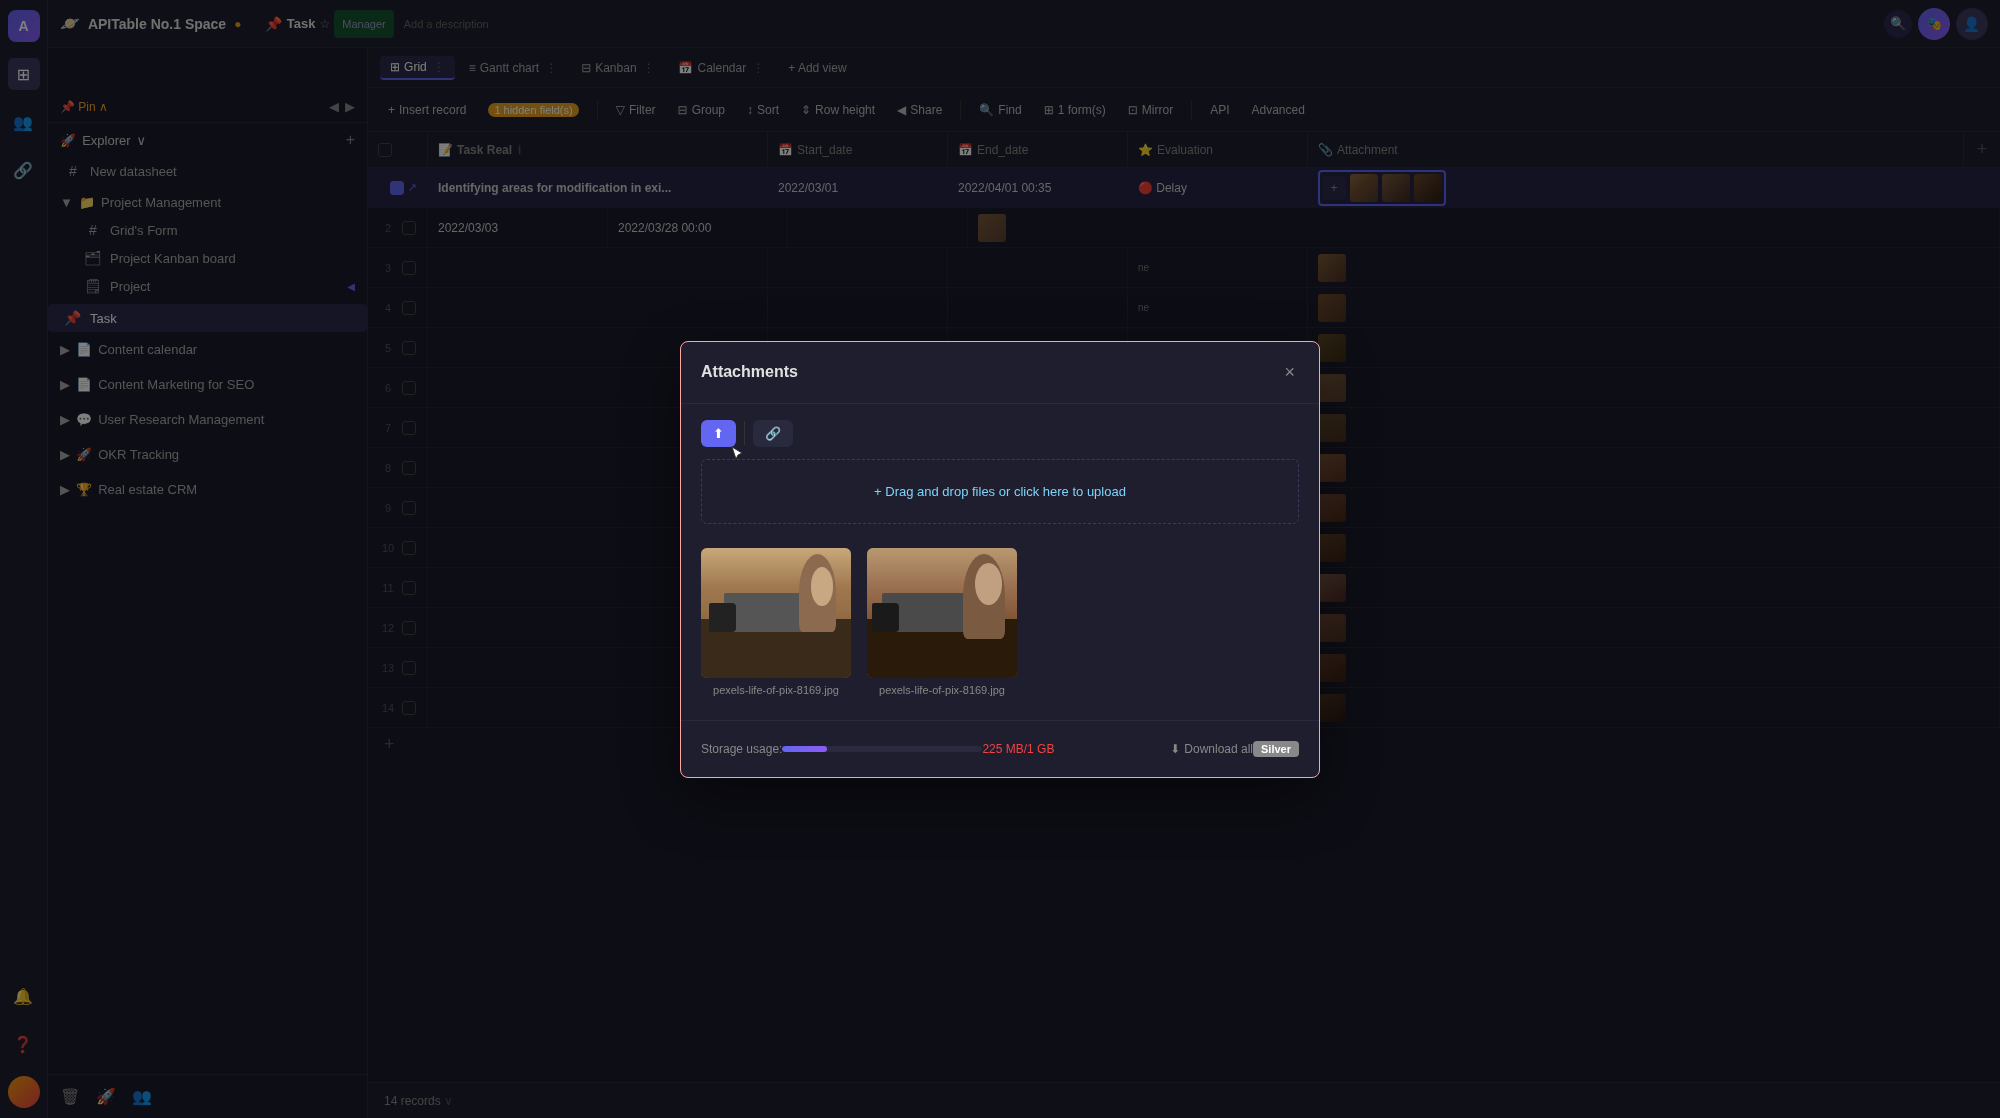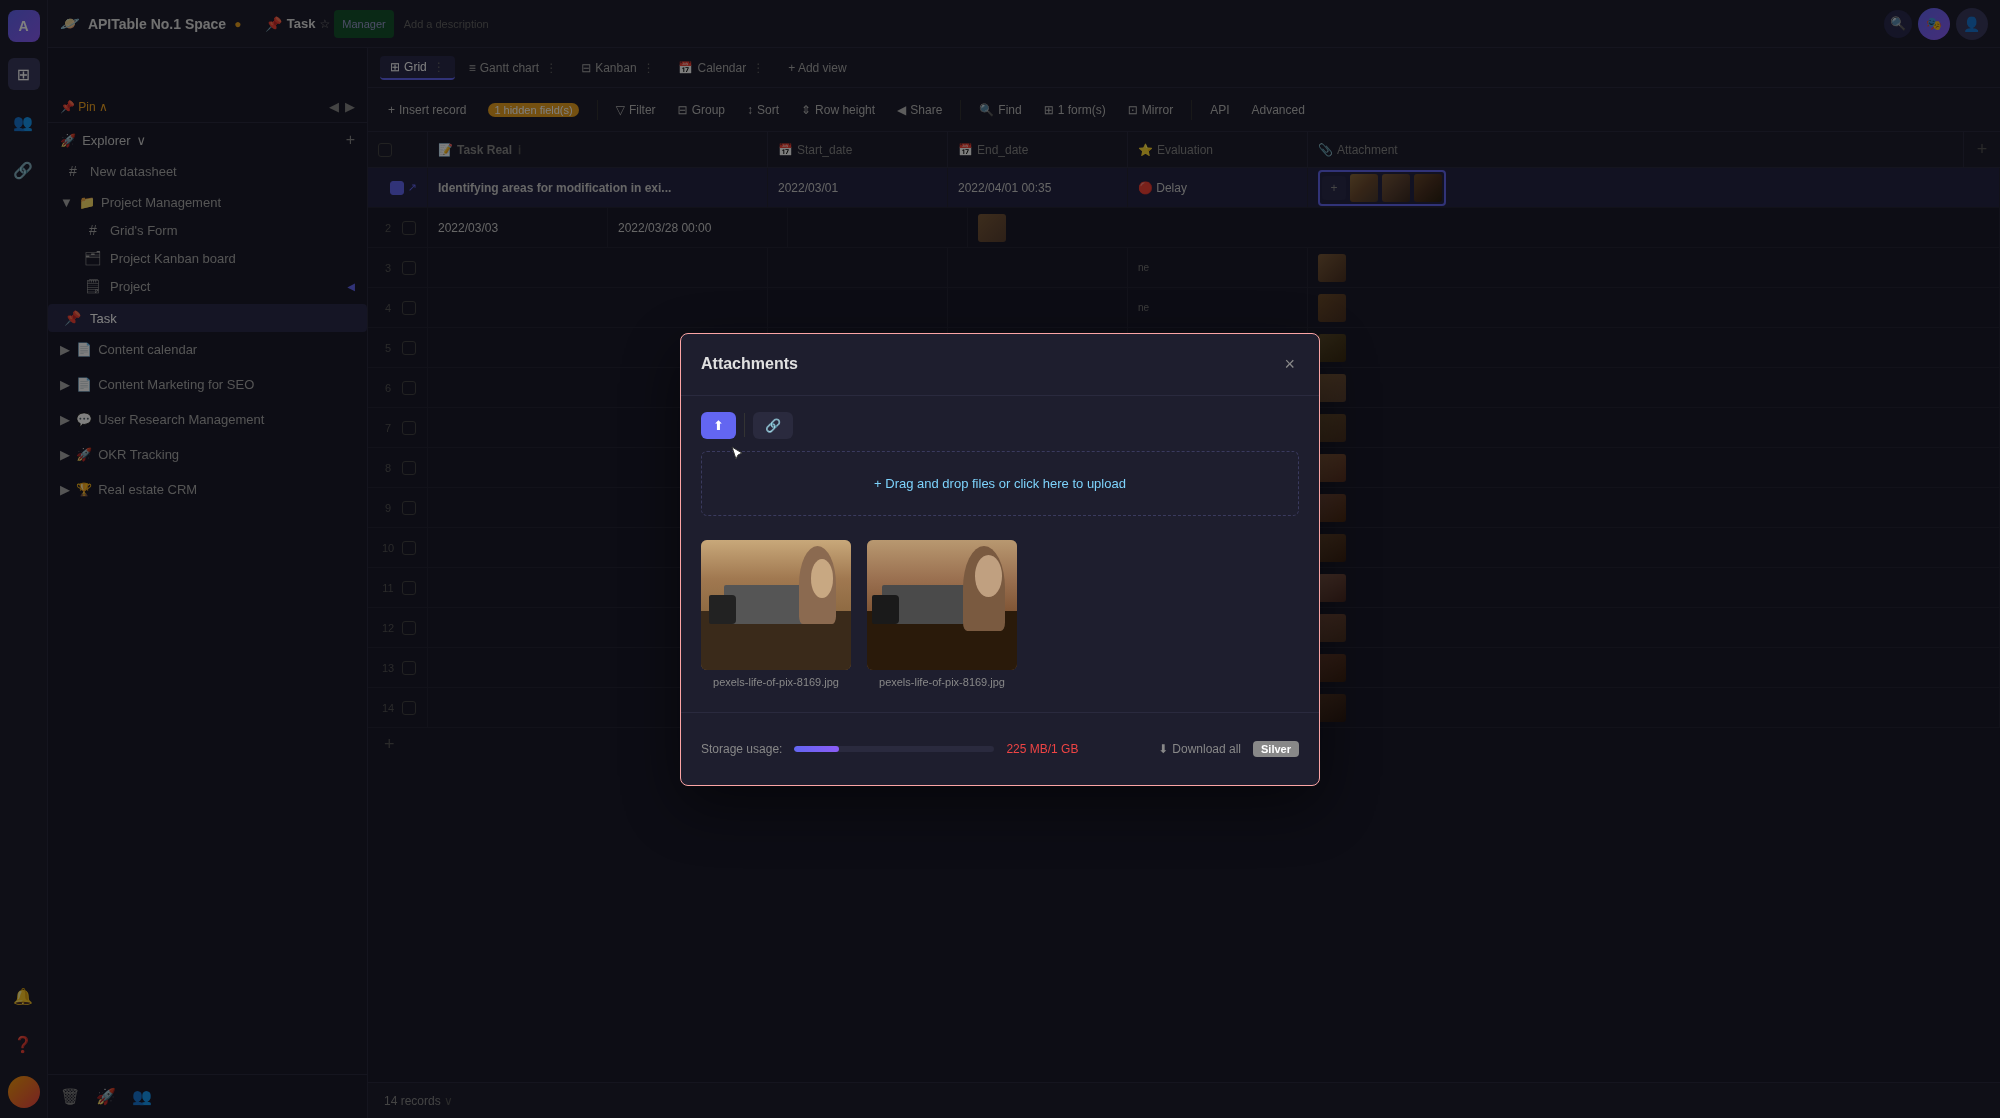--- a/index.html
+++ b/index.html
@@ -91,21 +91,21 @@
     .upload-toolbar { display: flex; align-items: center; gap: 8px; margin-bottom: 12px; }
     .upload-btn { background: #6366f1; border: none; color: white; padding: 6px 12px; border-radius: 6px; cursor: pointer; display: flex; align-items: center; gap: 6px; font-size: 13px; }
     .upload-btn-secondary { background: #2a2a3e; border: none; color: #aaa; padding: 6px 12px; border-radius: 6px; cursor: pointer; font-size: 13px; }
     .upload-sep { width: 1px; height: 24px; background: #333; }
     .drop-zone { border: 1px dashed #3a3a5e; border-radius: 6px; padding: 24px; text-align: center; color: #7dd3fc; font-size: 13px; margin-bottom: 16px; cursor: pointer; }
     .attachments-grid { display: flex; gap: 16px; flex-wrap: wrap; padding: 8px 0; }
     .attachment-item { display: flex; flex-direction: column; align-items: center; gap: 6px; cursor: pointer; }
     .attachment-thumb { width: 150px; height: 130px; border-radius: 6px; overflow: hidden; background: #2a2a3e; }
     .thumb-scene { width: 100%; height: 100%; background: #5c4a35; position: relative; overflow: hidden; }
     .attachment-name { font-size: 11px; color: #888; max-width: 150px; text-align: center; overflow: hidden; text-overflow: ellipsis; white-space: nowrap; }
-    .modal-footer { padding: 28px 20px; border-top: 1px solid #2a2a3e; display: flex; align-items: center; gap: 12px; }
+    .modal-footer { padding: 20px 20px; border-top: 1px solid #2a2a3e; display: flex; align-items: center; }
     .storage-label { color: #888; font-size: 12px; flex-shrink: 0; }
     .storage-bar { flex: 1; height: 6px; background: #2a2a3e; border-radius: 3px; overflow: hidden; max-width: 200px; }
     .storage-fill { height: 100%; background: linear-gradient(90deg, #6366f1, #8b5cf6); border-radius: 3px; }
     .storage-text { color: #ef4444; font-size: 12px; }
     .download-all { background: none; border: none; color: #888; cursor: pointer; font-size: 12px; display: flex; align-items: center; gap: 4px; margin-left: auto; }
     .silver-badge { background: #888; color: white; padding: 2px 8px; border-radius: 4px; font-size: 11px; font-weight: 600; }
 
     
     .cursor-dot { position: fixed; width: 16px; height: 16px; pointer-events: none; z-index: 9999; }
 

